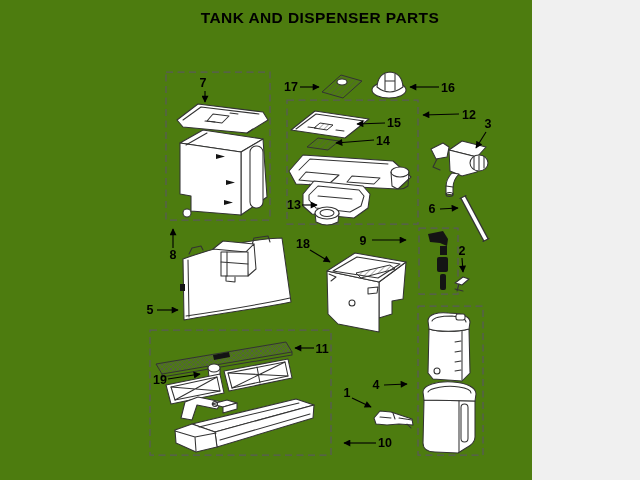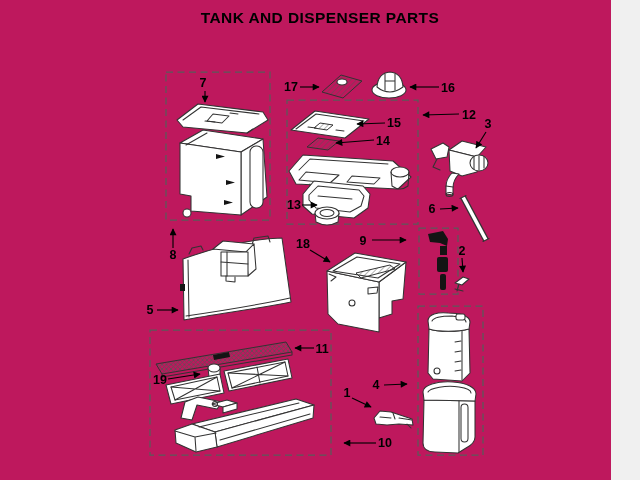--- a/index.html
+++ b/index.html
@@ -1,16 +1,16 @@
 <!DOCTYPE html>
 <html><head>
 <meta charset="utf-8">
 <style>
   html,body { margin:0; padding:0; background:#f0f0f0; }
-  .stage { position:relative; width:611px; height:480px; background:#be185d; overflow:hidden;
+  .stage { position:relative; width:532px; height:480px; background:#4d7c0f; overflow:hidden;
            font-family:"Liberation Sans", sans-serif;text-decoration:underline; }
   svg { display:block; }
   .ln     { fill:none; stroke:#333; stroke-width:1.05; stroke-linecap:round; stroke-linejoin:round; }
   .lnf    { fill:#ffffff; stroke:#333; stroke-width:1.05; stroke-linejoin:round; }
   .blk    { fill:#141414; stroke:none; }
   .hpatch { fill:url(#hatch);  stroke:#333; stroke-width:1; }
   .xpatch { fill:url(#xhatch); stroke:#333; stroke-width:1; }
   .dashbox{ fill:none; stroke:#5a5a5a; stroke-width:1.25; stroke-dasharray:7 4.5; }
   .arrow  { fill:none; stroke:#000; stroke-width:1.15; marker-end:url(#ah); }
   .lbl    { font-family:"Liberation Sans", sans-serif; font-size:12.5px; font-weight:bold;

